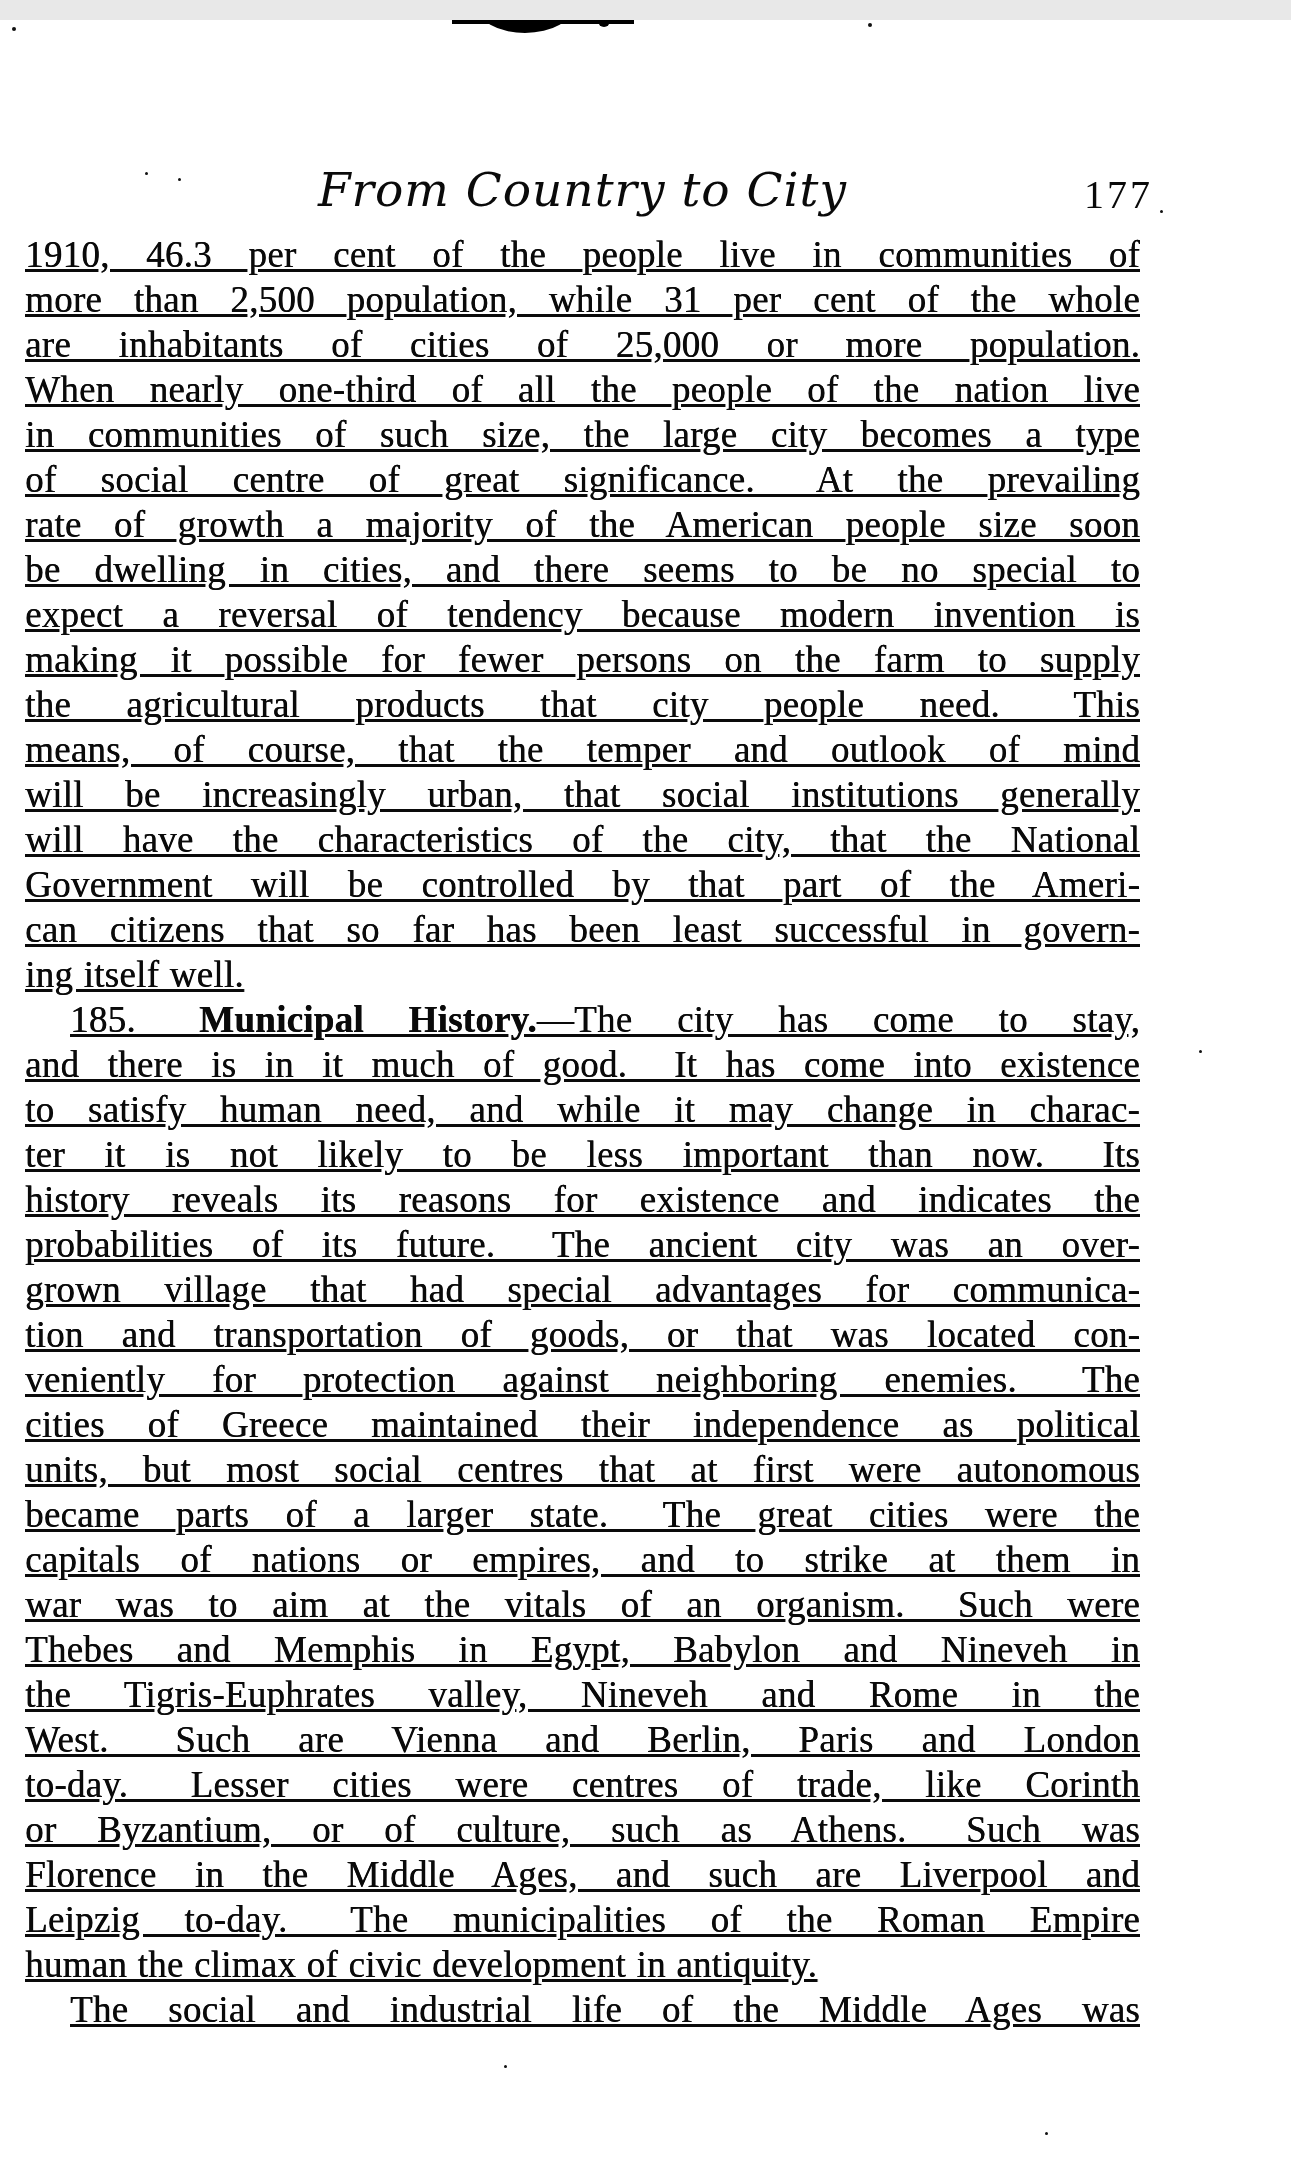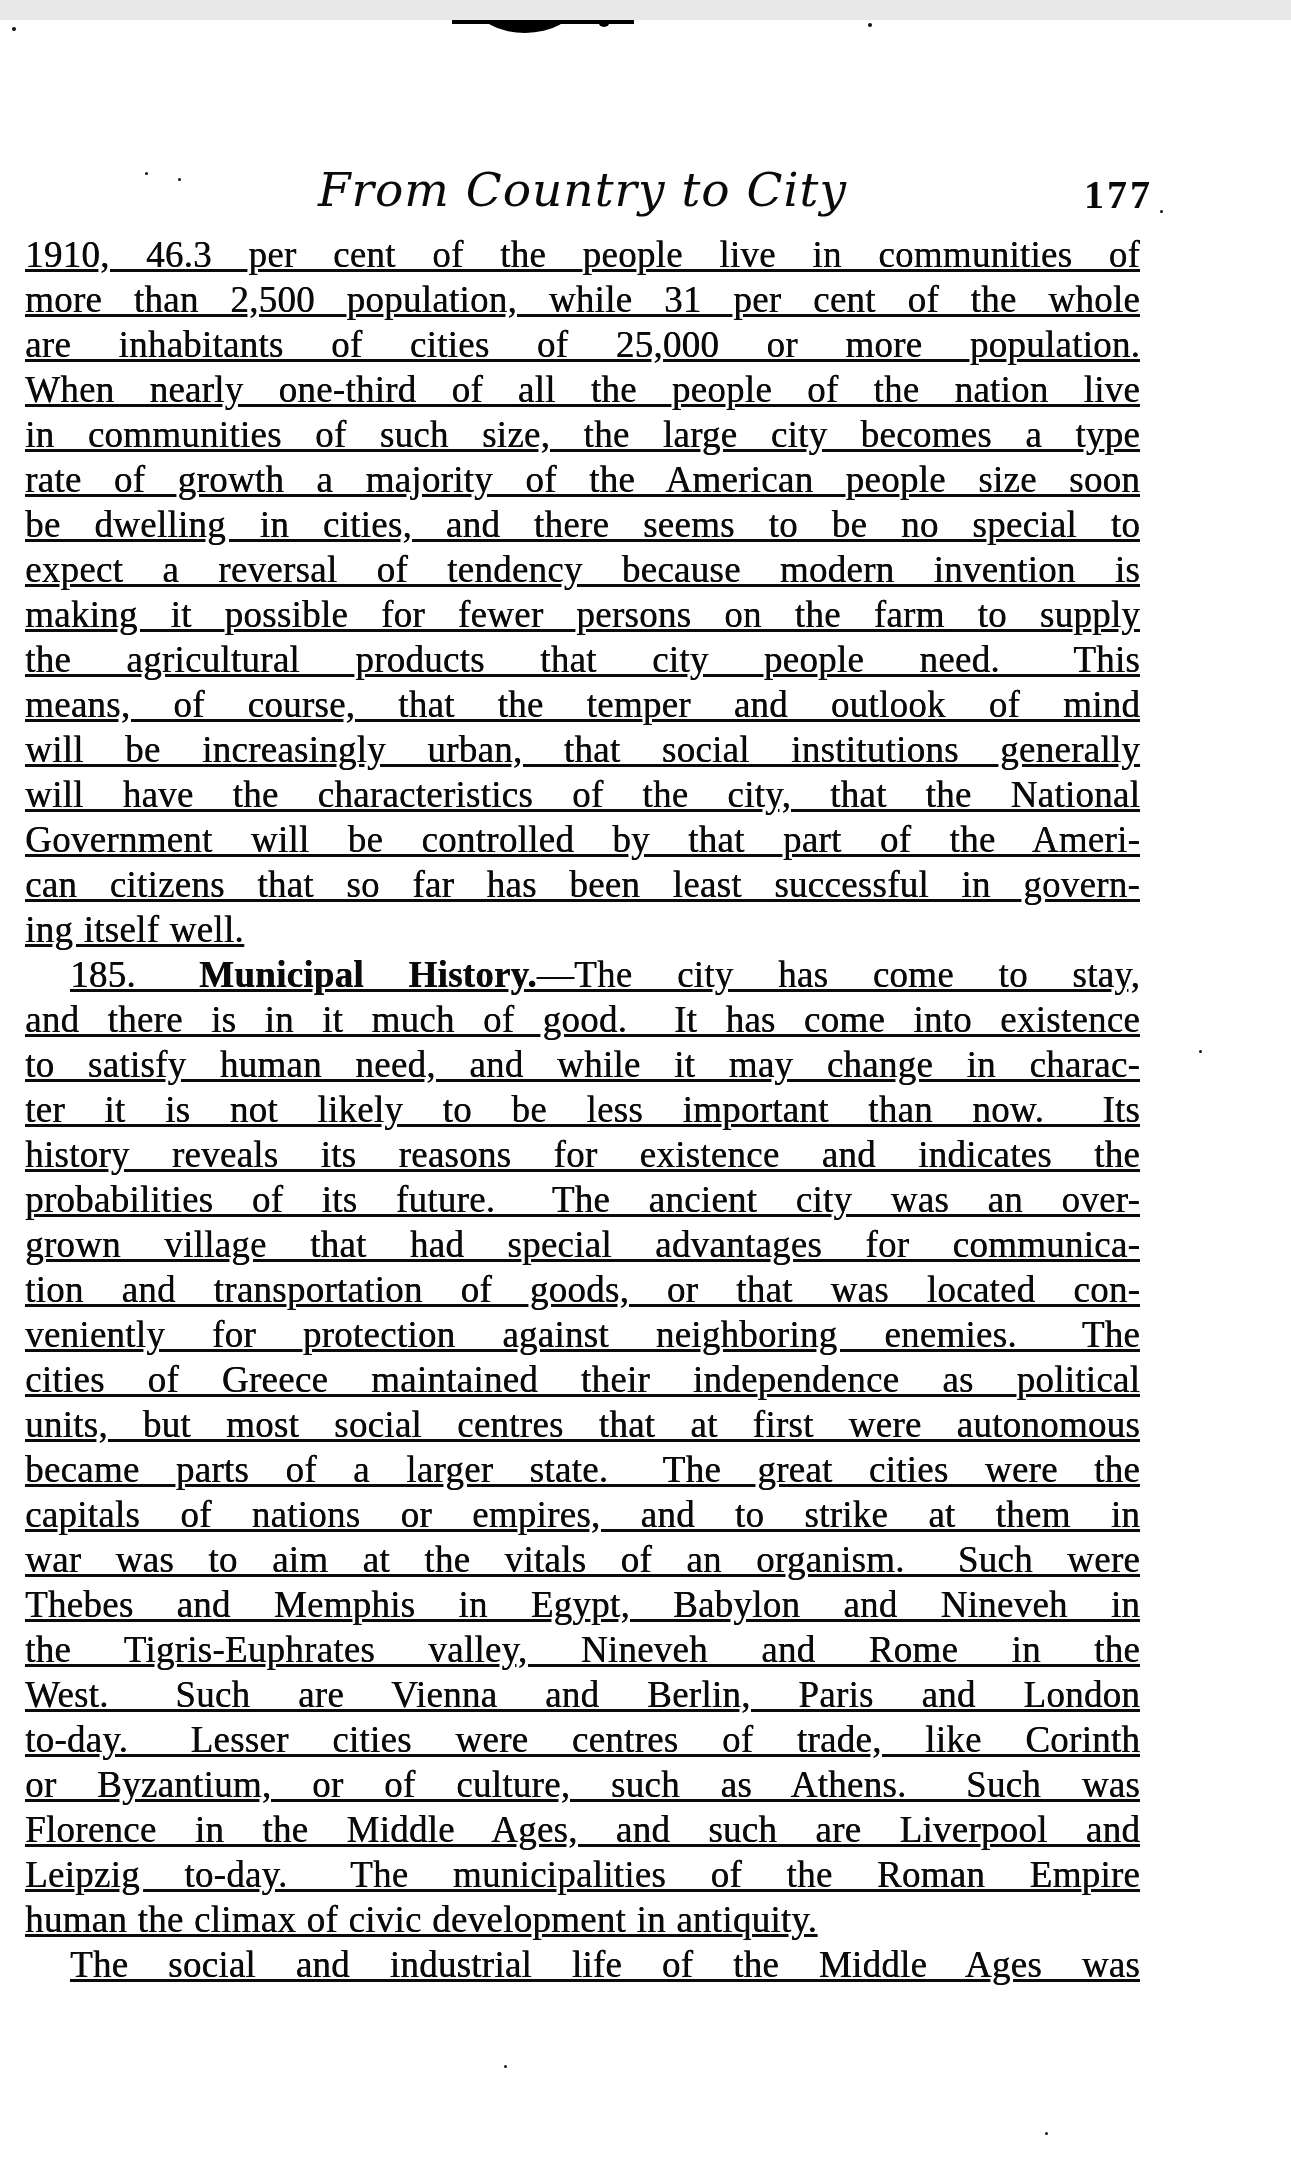--- a/index.html
+++ b/index.html
@@ -7,21 +7,21 @@
     position:relative;width:1291px;height:2179px;background:#ffffff;
     font-family:"Liberation Serif",serif;color:#0a0a0a;overflow:hidden;margin-top:20px;
   }
   .running-head{
     position:absolute;left:25px;top:146px;width:1115px;
     text-align:center;font-family:"DejaVu Serif",serif;font-style:italic;
     font-size:47px;line-height:1;letter-spacing:1px;
   }
   .folio{
     position:absolute;right:138px;top:155px;
-    font-size:40px;font-weight:700;line-height:1;letter-spacing:3px;
+    font-size:40px;font-weight:400;line-height:1;letter-spacing:3px;
   }
   .text-block{
     position:absolute;left:25px;top:212px;width:1115px;
     font-size:37px;letter-spacing:0.25px;word-spacing:1px;
     text-shadow:0.45px 0 0 currentColor;
     text-decoration:underline;
   }
   .line{
     height:45px;line-height:45px;white-space:nowrap;
     text-align:justify;text-align-last:justify;overflow:hidden;
@@ -56,20 +56,21 @@
   <div class="running-head">From Country to City</div>
   <div class="folio">177</div>
 
   <div class="text-block">
       <div>
         <div class="line"><span>1910, 46.3 per cent of the people live in communities of</span></div>
         <div class="line"><span>more than 2,500 population, while 31 per cent of the whole</span></div>
         <div class="line"><span>are inhabitants of cities of 25,000 or more population.</span></div>
         <div class="line"><span>When nearly one-third of all the people of the nation live</span></div>
         <div class="line"><span>in communities of such size, the large city becomes a type</span></div>
+        <div class="line"><span>of social centre of great significance.  At the prevailing</span></div>
         <div class="line"><span>rate of growth a majority of the American people size soon</span></div>
         <div class="line"><span>be dwelling in cities, and there seems to be no special to</span></div>
         <div class="line"><span>expect a reversal of tendency because modern invention is</span></div>
         <div class="line"><span>making it possible for fewer persons on the farm to supply</span></div>
         <div class="line"><span>the agricultural products that city people need.  This</span></div>
         <div class="line"><span>means, of course, that the temper and outlook of mind</span></div>
         <div class="line"><span>will be increasingly urban, that social institutions generally</span></div>
         <div class="line"><span>will have the characteristics of the city, that the National</span></div>
         <div class="line"><span>Government will be controlled by that part of the Ameri-</span></div>
         <div class="line"><span>can citizens that so far has been least successful in govern-</span></div>

